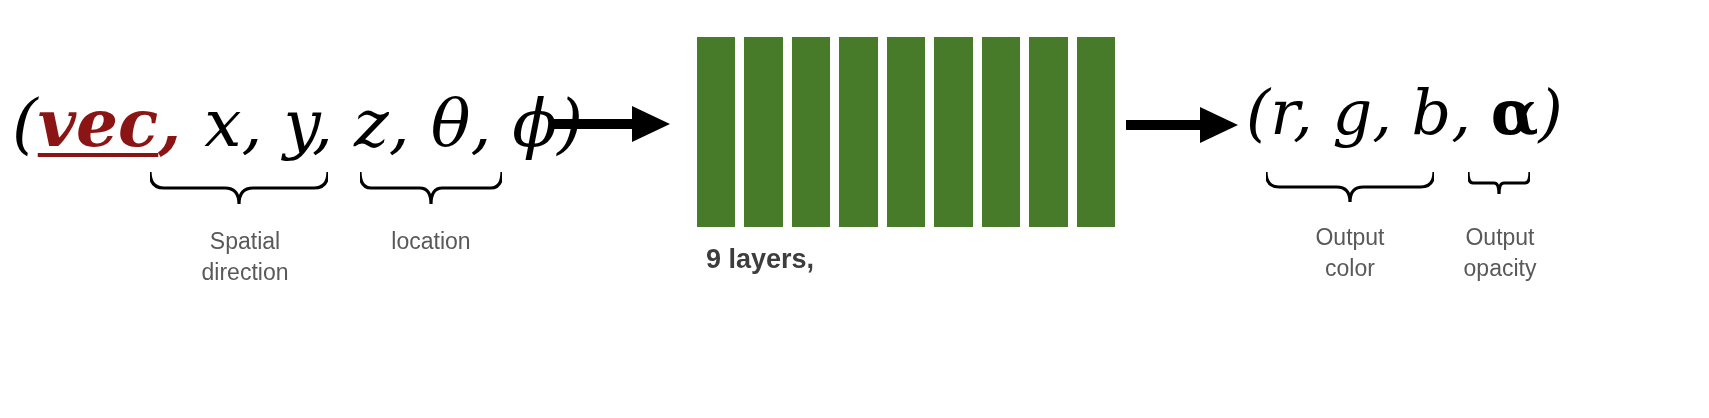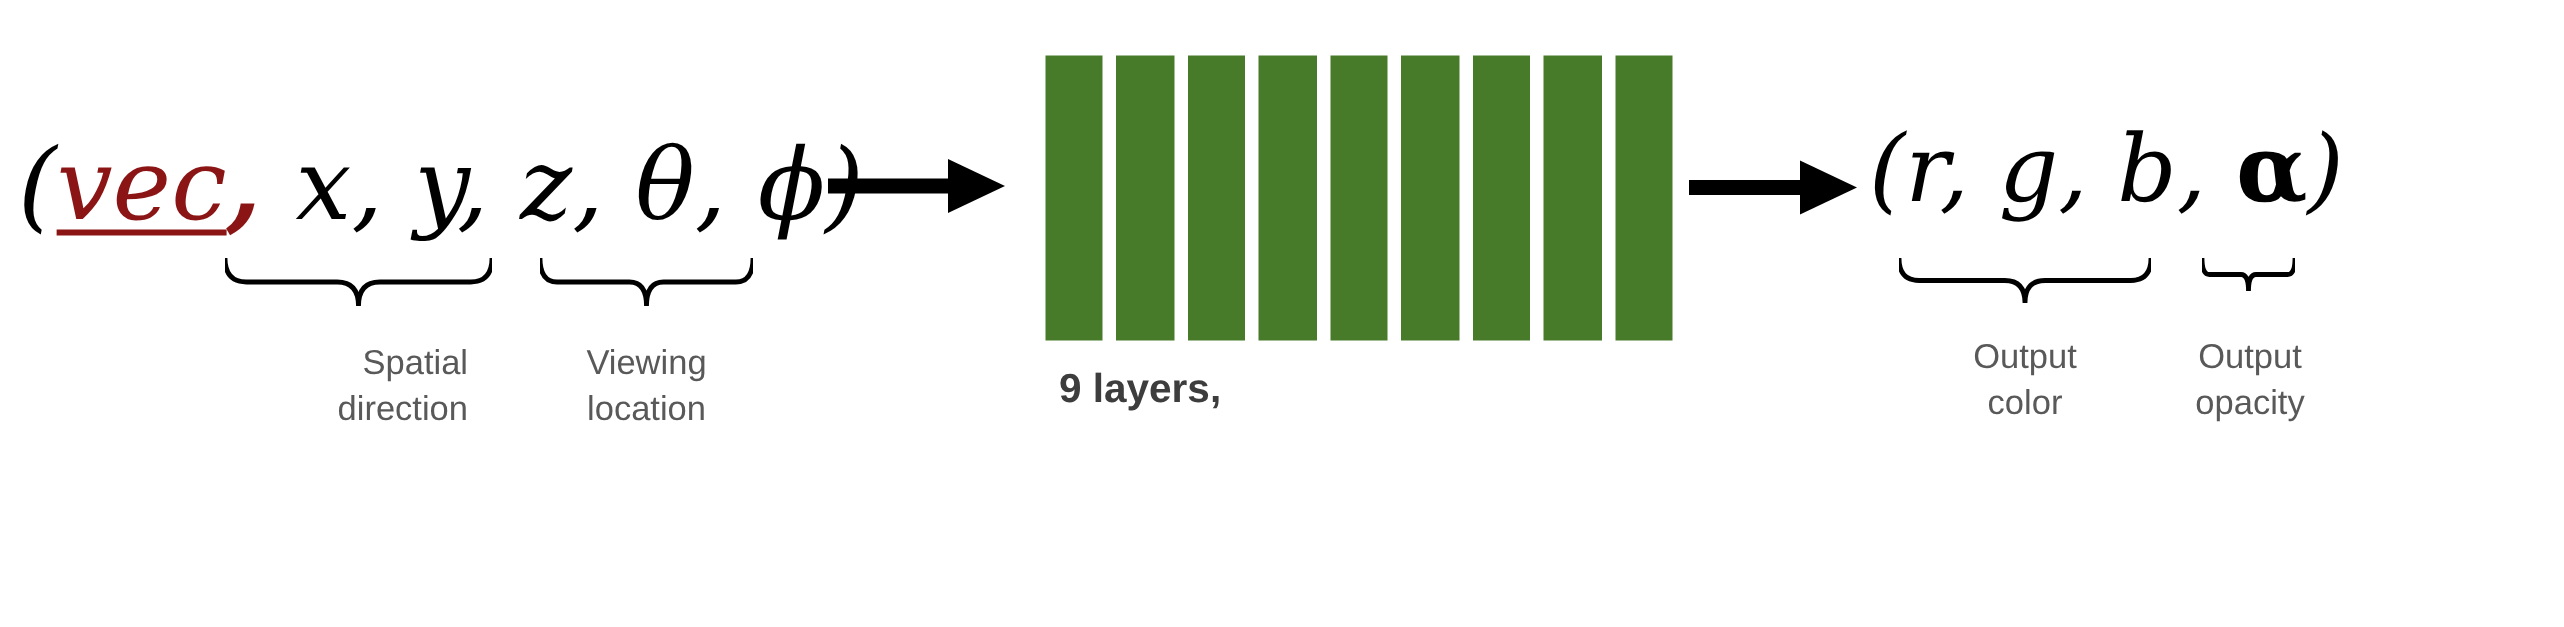--- a/index.html
+++ b/index.html
@@ -8,21 +8,21 @@
     font-family:"Liberation Sans", sans-serif; overflow:hidden;
   }
   
   .math {
     position:absolute; font-family:"DejaVu Serif", serif; font-style:italic;
     color:#000; white-space:nowrap;
   }
   .expr-left  { left:12px;  top:84px; font-size:66px; }
   .expr-right { left:1246px; top:76px; font-size:62px; }
   .vec {
-    color:var(--maroon); font-weight:normal;
+    color:var(--maroon); font-weight:bold;
     text-decoration:underline; text-decoration-thickness:4px; text-underline-offset:7px;
   }
   .vec-comma { color:var(--maroon); font-weight:bold; }
   .alpha { font-weight:bold; font-style:normal; }
   
   .brace { position:absolute; }
   .brace path {
     stroke:#000; stroke-width:3.2; fill:none;
     stroke-linecap:round; vector-effect:non-scaling-stroke;
   }
@@ -56,26 +56,25 @@
   </div>
 
   <svg class="brace" style="left:150px; top:172px;" width="178" height="32" viewBox="0 0 100 30" preserveAspectRatio="none">
     <path d="M0,0 Q0,15 8,15 L42,15 Q50,15 50,30 Q50,15 58,15 L92,15 Q100,15 100,0"></path>
   </svg>
 
   <svg class="brace" style="left:360px; top:172px;" width="142" height="32" viewBox="0 0 100 30" preserveAspectRatio="none">
     <path d="M0,0 Q0,15 8,15 L42,15 Q50,15 50,30 Q50,15 58,15 L92,15 Q100,15 100,0"></path>
   </svg>
 
-  <div class="anno" style="left:142px; top:226px;text-align:right;">
+  <div class="anno" style="left:160px; top:226px;">
     <div>Spatial</div>
     <div>direction</div>
   </div>
   <div class="anno" style="left:346px; top:226px;">
-    <div>Viewing</div>
     <div>location</div>
   </div>
 
   <svg class="arrow" style="left:552px; top:104px;" width="118" height="40">
     <rect x="0" y="15" width="86" height="10"></rect>
     <polygon points="80,2 118,20 80,38"></polygon>
   </svg>
 
   <div class="bars">
       <div class="bar"></div>

